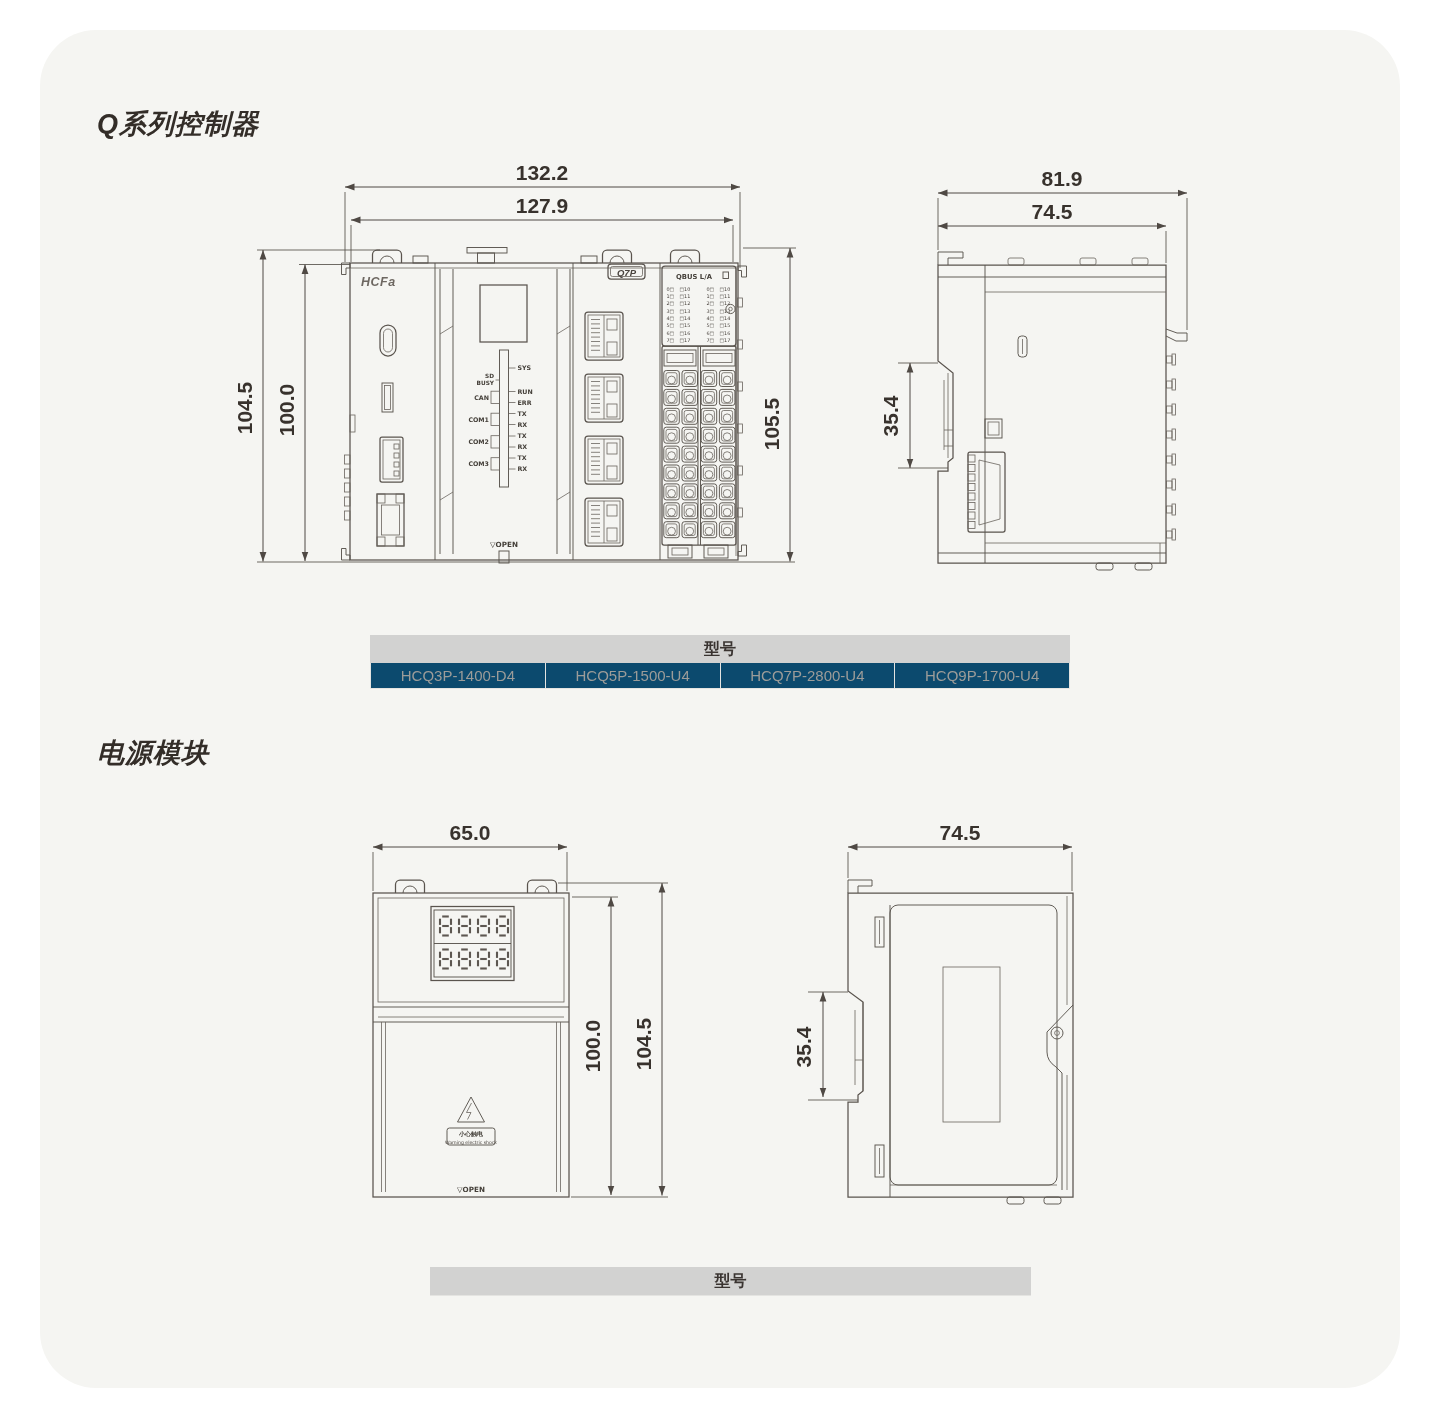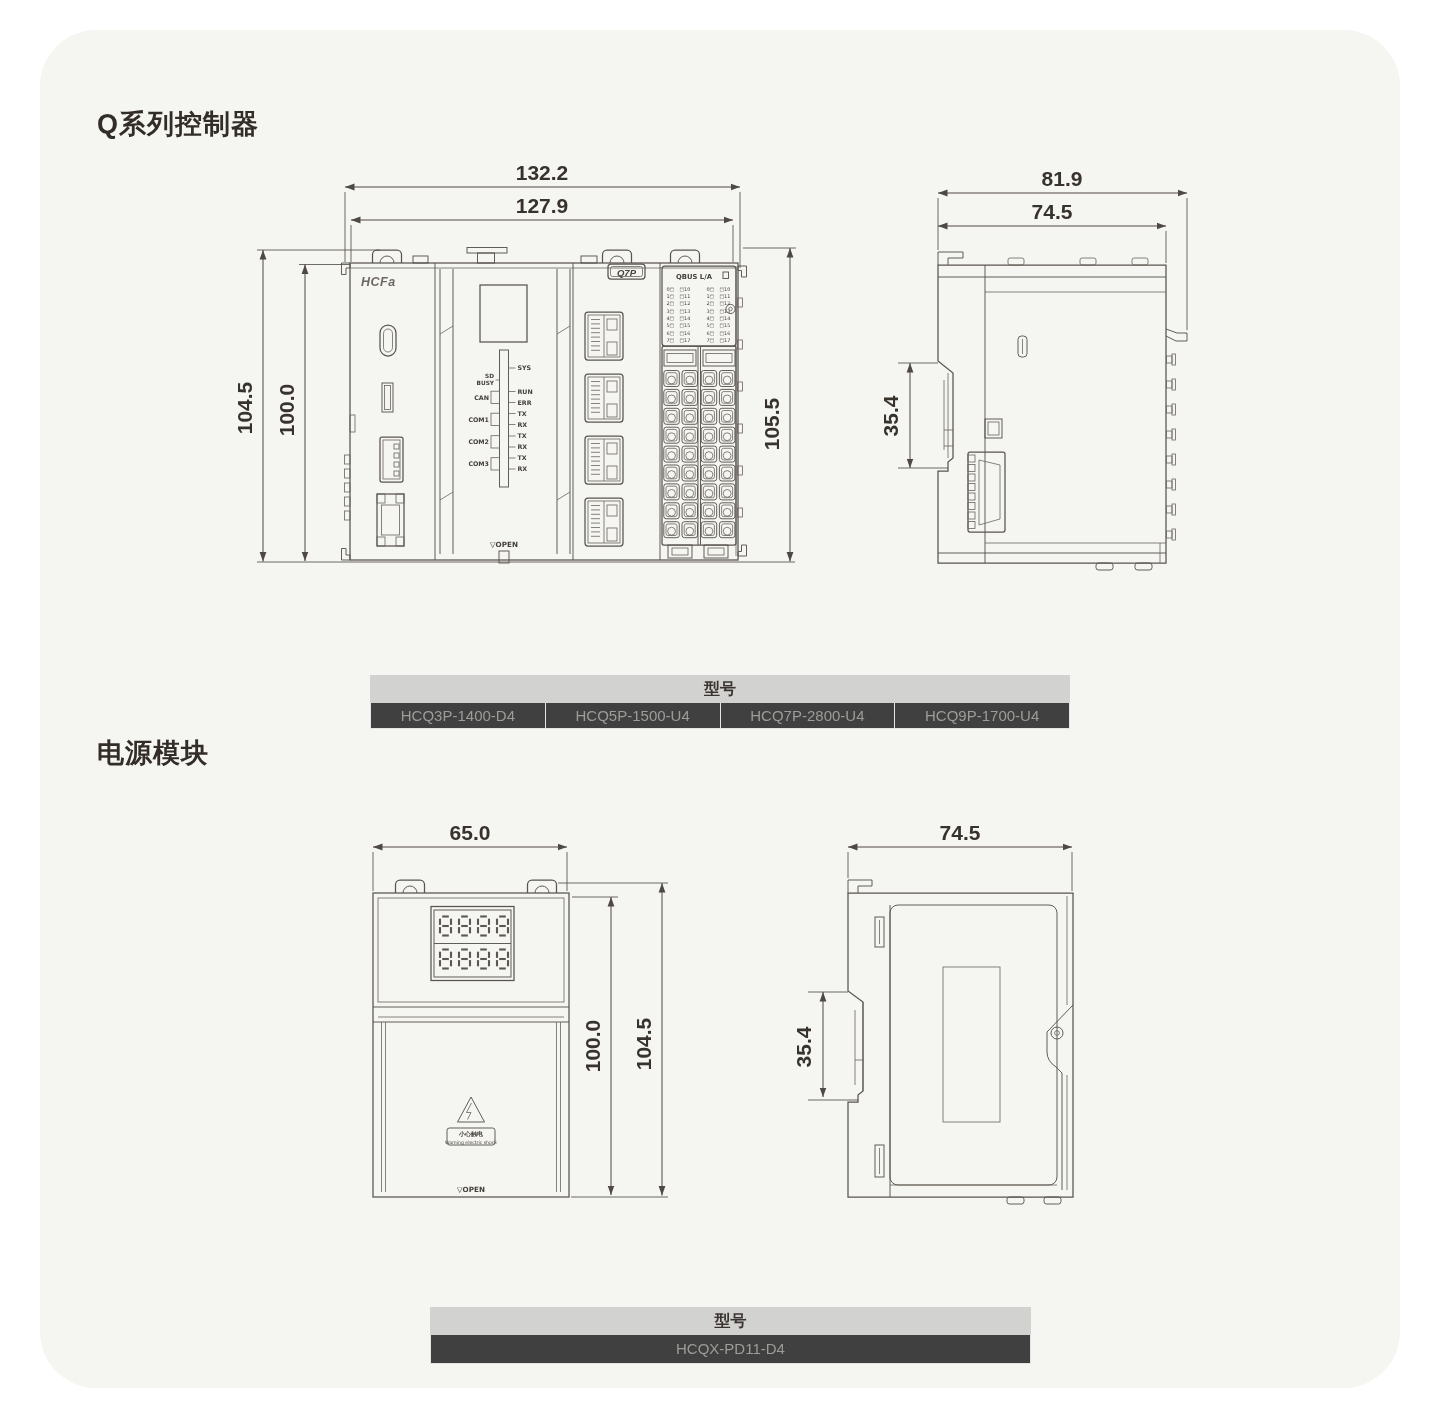--- a/index.html
+++ b/index.html
@@ -1,43 +1,43 @@
 <!DOCTYPE html>
 <html style="--card-bg: #f5f5f2; --hdr-bg: #d2d2d1; --model-color: #9c9c99;"><head>
 <meta charset="utf-8">
 <style>
   html,body{margin:0;padding:0;width:1440px;height:1421px;background:#ffffff;overflow:hidden;
             font-family:"Liberation Sans",sans-serif;}
   .card{position:absolute;left:40px;top:30px;width:1360px;height:1358px;border-radius:56px;
         background:var(--card-bg,#f5f5f2);}
-  .sec-title{position:absolute;left:97px;font-size:27px;font-weight:700;color:#332d28;letter-spacing:1px;}
+  .sec-title{position:absolute;left:97px;font-size:27px;font-weight:700;color:#332d28;letter-spacing:1px;font-style:italic;}
   #title-1{top:106px;}
   #title-2{top:735px;}
   svg{position:absolute;left:0;top:0;}
   svg text{font-family:"Liberation Sans",sans-serif;}
   .dim{font-size:21px;font-weight:700;fill:#38322d;}
   .o{fill:none;stroke:#5a544e;stroke-width:1.25;}
   .i{fill:none;stroke:#5a544e;stroke-width:0.95;}
   .f{fill:none;stroke:#6a645e;stroke-width:0.8;}
   .dl{stroke:#4f4944;stroke-width:1;fill:none;marker-start:url(#ar);marker-end:url(#ar);}
   .xl{stroke:#55504a;stroke-width:0.85;fill:none;}
   .sg{stroke:#5d5751;stroke-width:2.1;fill:none;}
   .t7{font-family:"DejaVu Sans",sans-serif;font-size:7.2px;font-weight:700;fill:#45403a;}
   .t68{font-family:"DejaVu Sans",sans-serif;font-size:6.8px;font-weight:700;fill:#45403a;}
   .t63{font-family:"DejaVu Sans",sans-serif;font-size:6.3px;font-weight:700;fill:#45403a;}
   .t58{font-family:"DejaVu Sans",sans-serif;font-size:5.8px;font-weight:700;fill:#45403a;}
   .t49{font-family:"DejaVu Sans",sans-serif;font-size:4.9px;fill:#4a443f;}
   .t6c{font-family:"DejaVu Sans",sans-serif;font-size:6px;font-weight:700;fill:#45403a;}
   .t46{font-family:"DejaVu Sans",sans-serif;font-size:4.6px;fill:#4a443f;}
   .brand{font-size:12.5px;font-weight:700;font-style:italic;fill:#6e6862;letter-spacing:0.5px;}
   .badge{font-size:9.5px;font-weight:700;font-style:italic;fill:#4a443f;}
-  .tbl{position:absolute;margin-top:40px;}
+  .tbl{position:absolute;}
   .tbl-header{background:var(--hdr-bg,#d2d2d1);text-align:center;font-weight:700;font-size:16px;
               color:#3a3431;}
-  .tbl-row{display:flex;border:1px solid #e4e4e1;border-top:none;background:#404040;}
+  .tbl-row{display:flex;border:1px solid #e4e4e1;border-top:none;background:#0c4a6e;}
   .cell{flex:1;text-align:center;font-size:15px;color:var(--model-color,#9c9c99);
         border-right:1px solid #e4e4e1;}
   .cell:last-child{border-right:none;}
   #table-1{left:370px;top:635px;width:700px;}
   #table-1 .tbl-header{height:28px;line-height:28px;}
   #table-1 .cell{height:25px;line-height:25px;}
   #table-2{left:430px;top:1267px;width:601px;}
   #table-2 .tbl-header{height:28px;line-height:28px;}
   #table-2 .cell{height:28px;line-height:28px;}
 </style>
@@ -626,15 +626,14 @@
       <div class="cell">HCQ3P-1400-D4</div>
       <div class="cell">HCQ5P-1500-U4</div>
       <div class="cell">HCQ7P-2800-U4</div>
       <div class="cell">HCQ9P-1700-U4</div>
     </div>
 </div>
 
 <div class="tbl" id="table-2">
   <div class="tbl-header">型号</div>
   <div class="tbl-row">
-      <div class="cell">HCQX-PD11-D4</div>
     </div>
 </div>
 
 </body></html>

